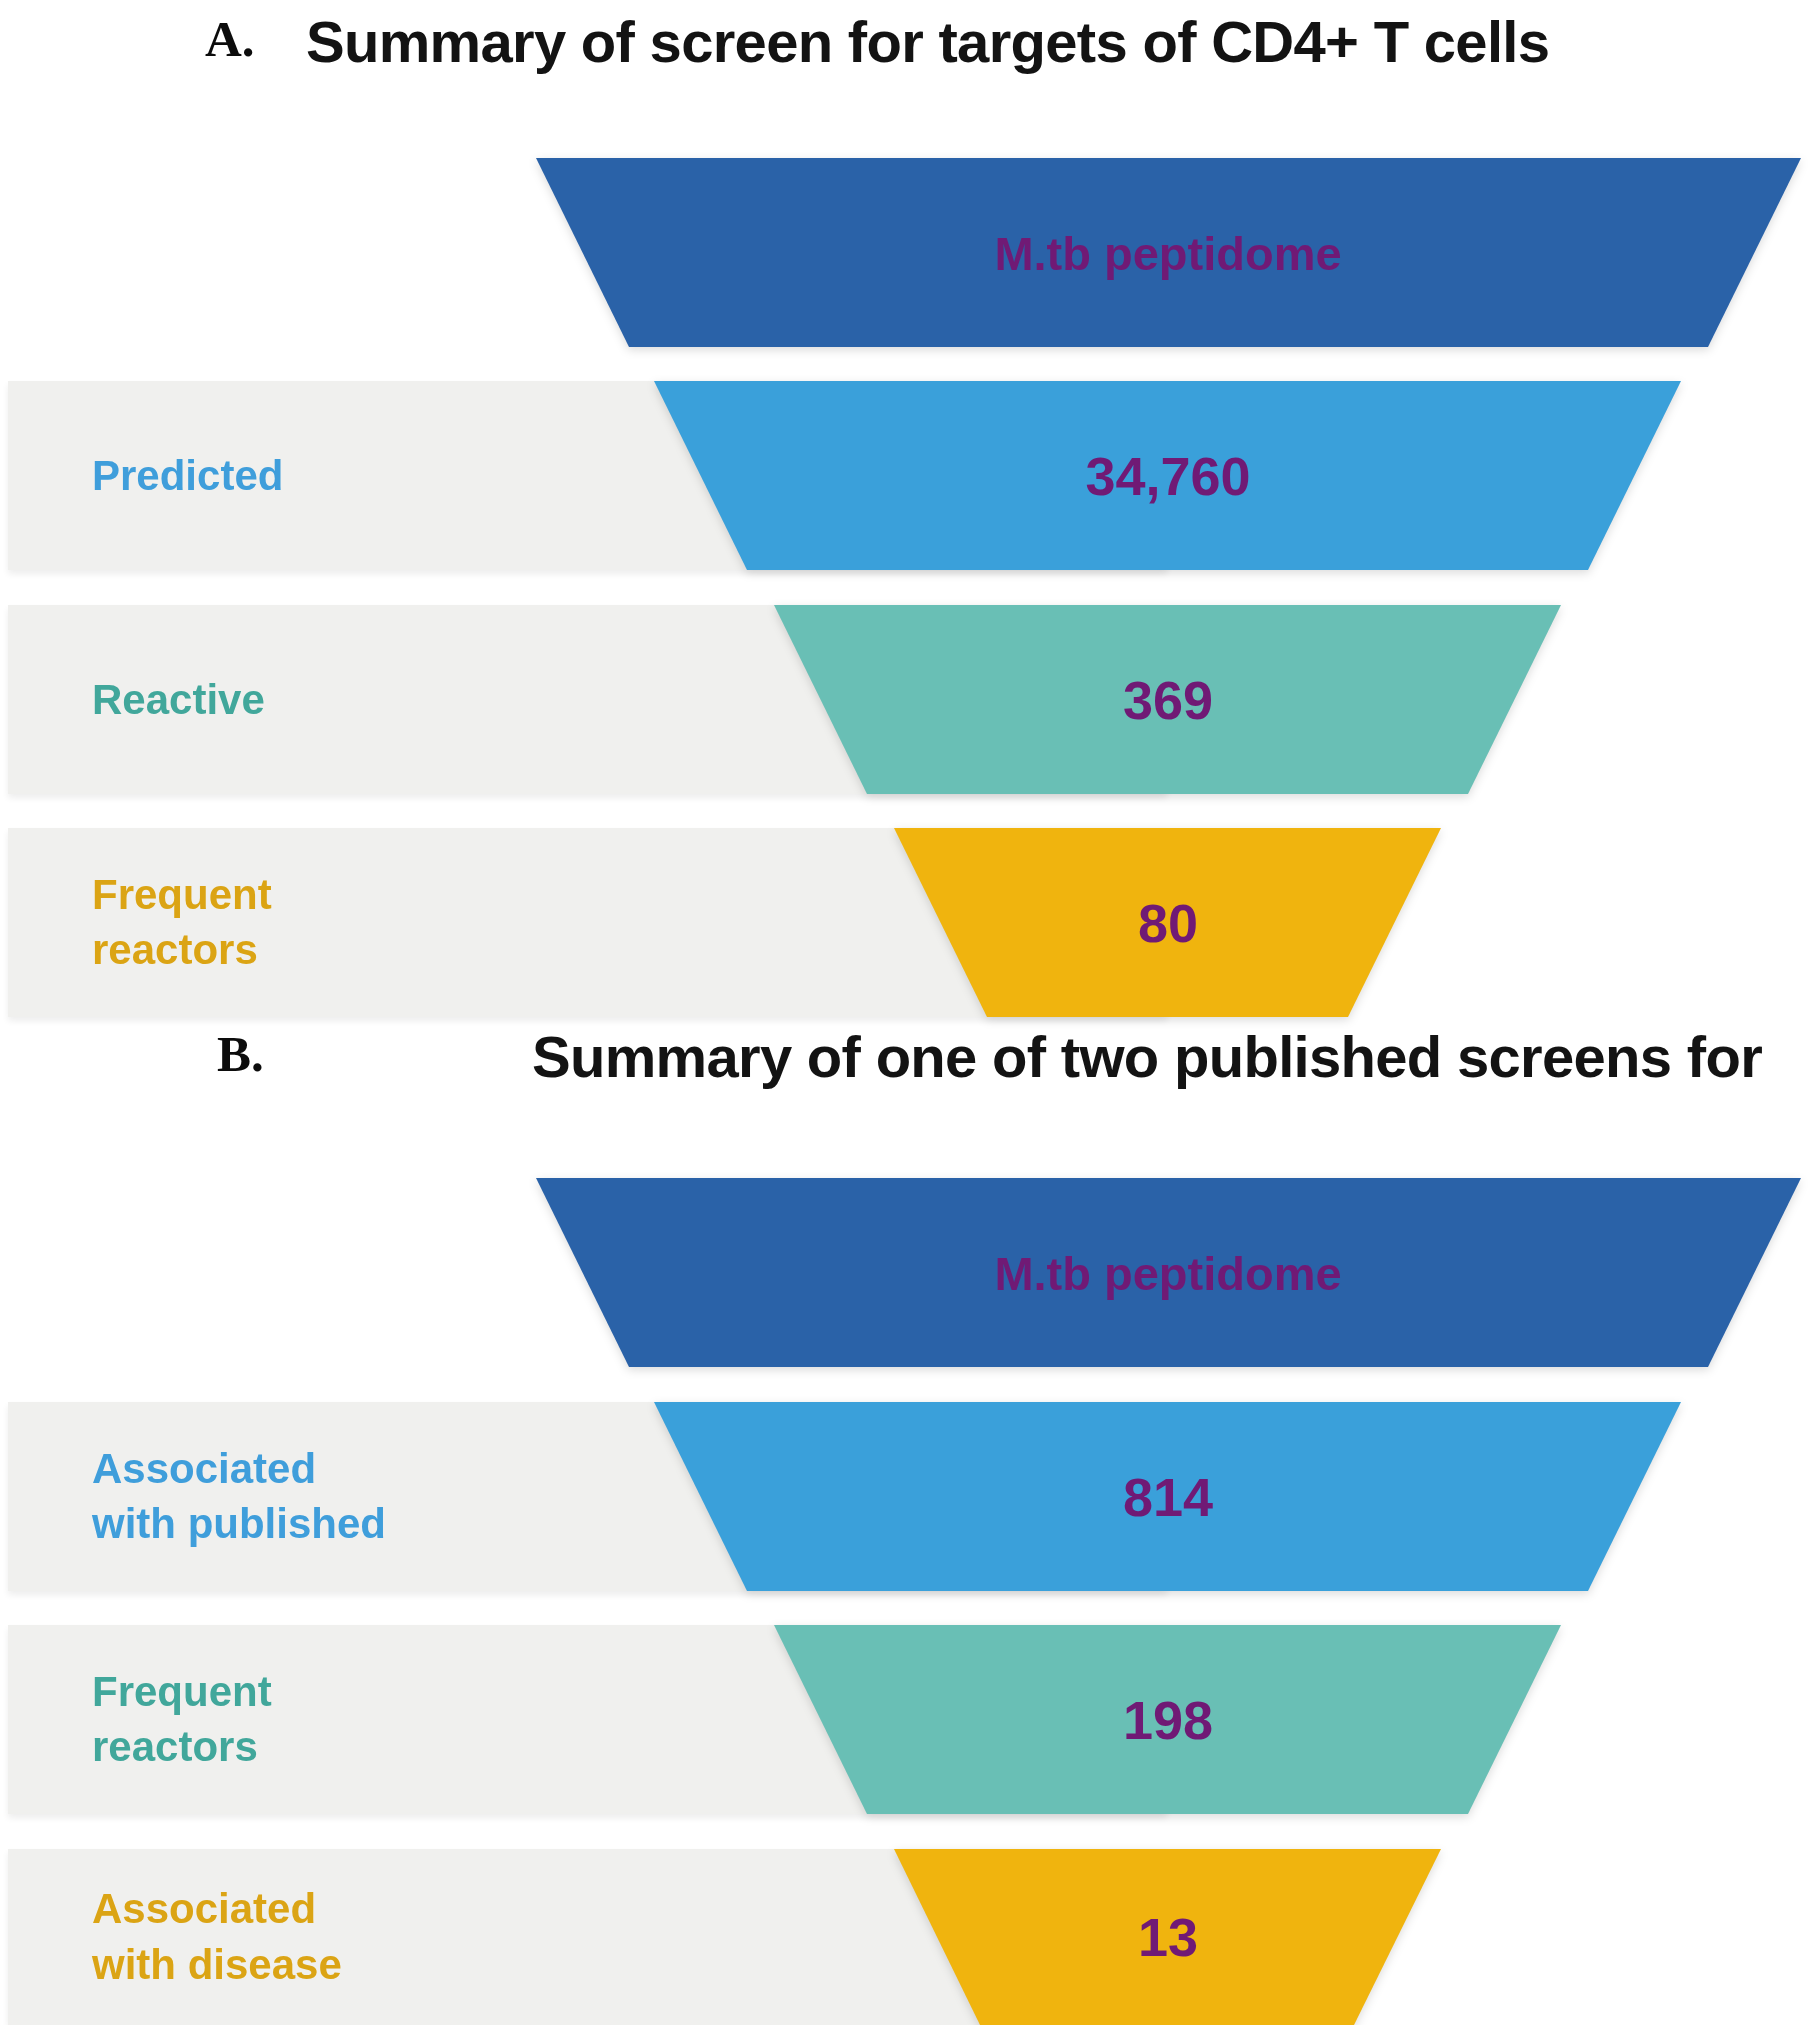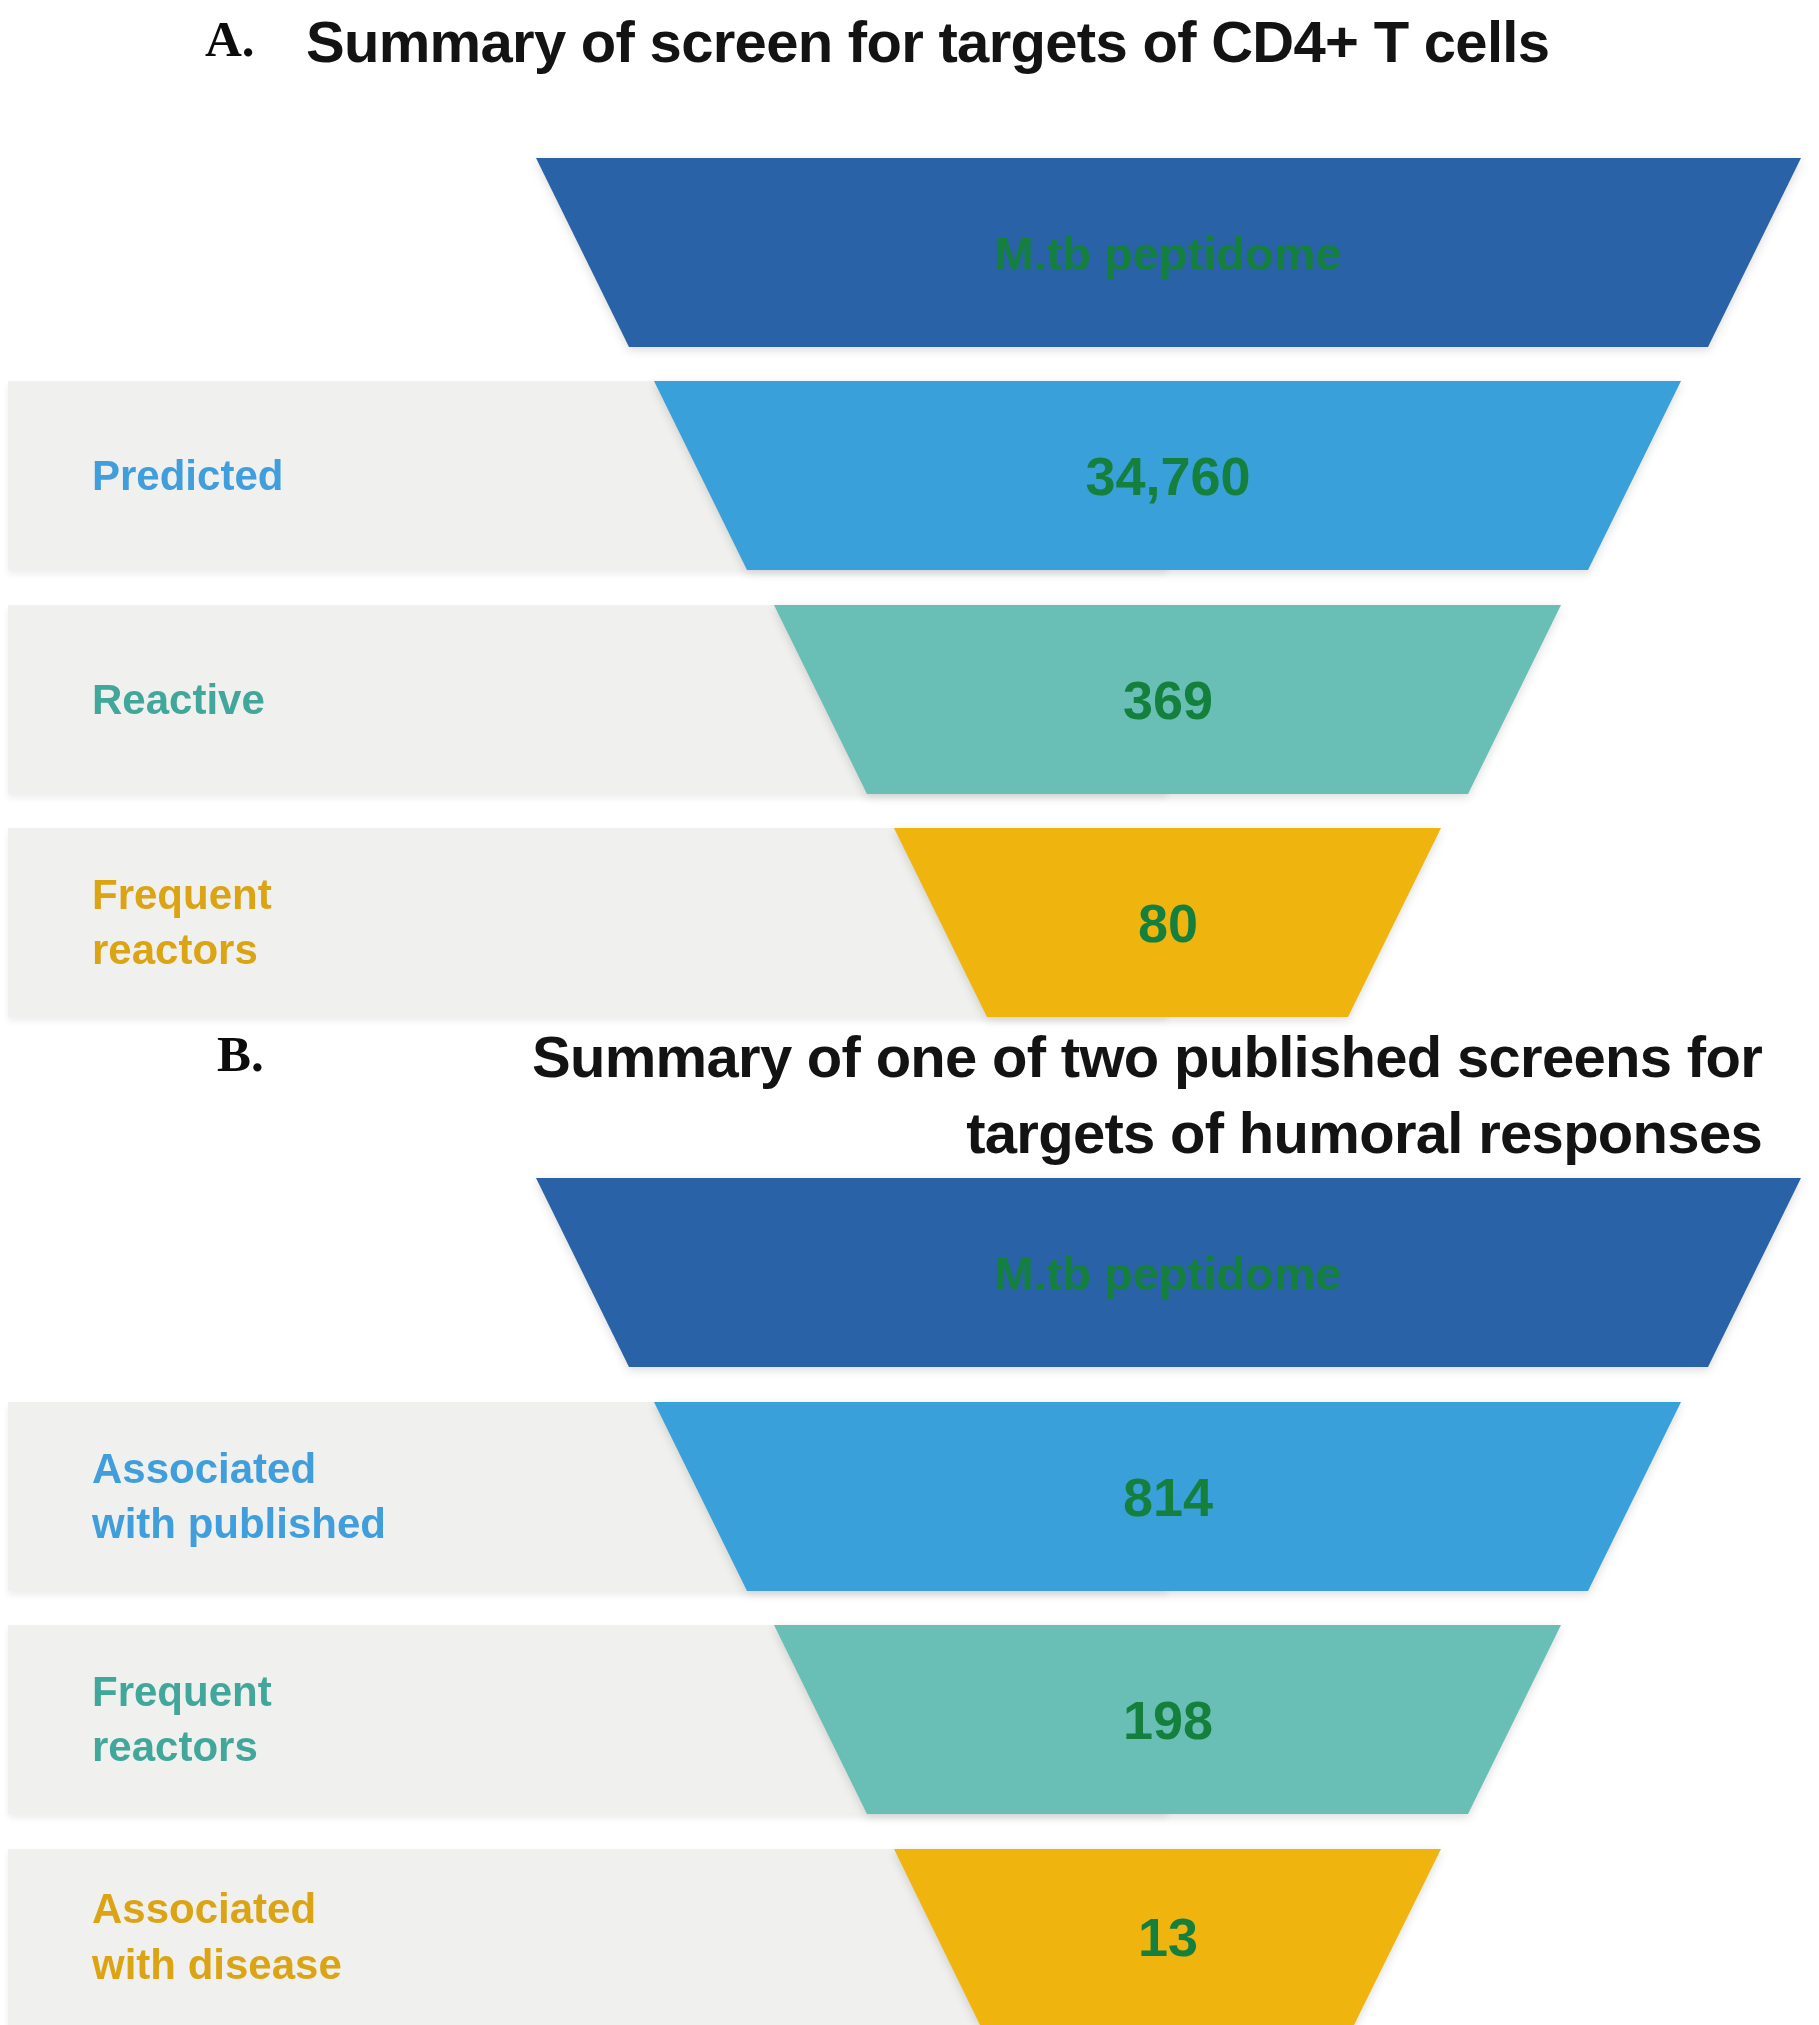--- a/index.html
+++ b/index.html
@@ -69,21 +69,21 @@
   .c-dark { background: var(--dark-blue, #2a62a8); }
   .c-blue { background: var(--light-blue, #3aa0da); }
   .c-teal { background: var(--teal, #69bfb5); }
   .c-gold { background: var(--gold, #f0b40e); }
 
   .value {
     position: absolute;
     left: 1168px; top: 50%;
     transform: translate(-50%, -50%);
     z-index: 3;
-    color: #15803d;
+    color: #701a75;
     font-weight: 700;
     font-size: 54px;
     white-space: nowrap;
   }
   .source-label { font-size: 47px; }
   .stage-label {
     position: absolute;
     left: 92px; top: 50%;
     transform: translateY(-50%);
     z-index: 3;
@@ -143,21 +143,20 @@
     </div>
     <div class="shape-wrap">
       <div class="shape sh-r3 c-gold"></div>
     </div>
     <span class="value">80</span>
   </div>
 
   <div class="panel-tag tag-b">B.</div>
   <div class="panel-title title-b">
     <div>Summary of one of two published screens for</div>
-    <div>targets of humoral responses</div>
   </div>
 
   <div class="row y-b-top">
     <div class="shape-wrap">
       <div class="shape sh-top c-dark"></div>
     </div>
     <span class="value source-label">M.tb peptidome</span>
   </div>
 
   <div class="row y-b-r1">

